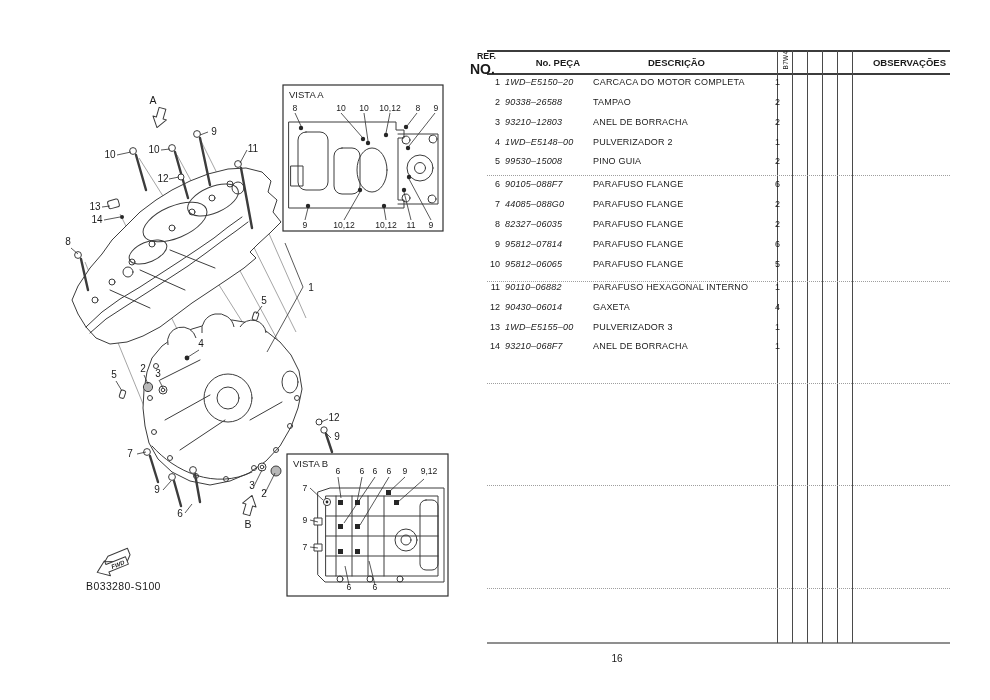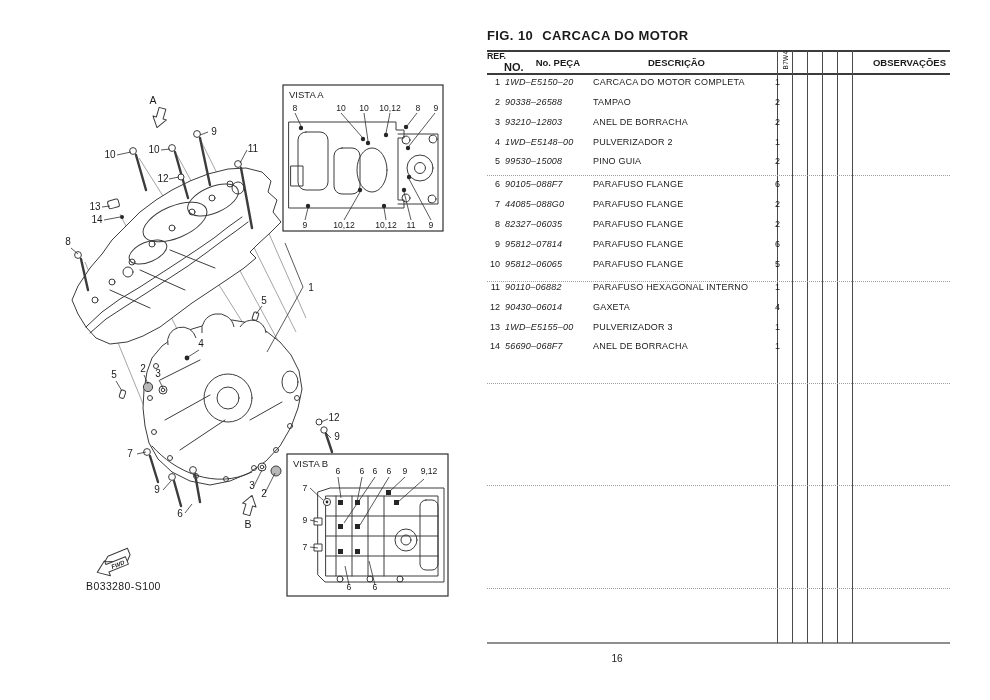--- a/index.html
+++ b/index.html
@@ -340,43 +340,40 @@
         <text x="405" y="474" class="co sm">9</text>
         <text x="429" y="474" class="co sm">9,12</text>
         <text x="305" y="491" class="co sm">7</text>
         <text x="305" y="523" class="co sm">9</text>
         <text x="305" y="550" class="co sm">7</text>
         <text x="349" y="590" class="co sm">6</text>
         <text x="375" y="590" class="co sm">6</text>
       </g>
   </svg>
 
-  <div class="fig-title">
-    <span>FIG. 10</span><span class="gap"></span><span>CARCACA DO MOTOR</span>
-  </div>
 
   <div>
 
     <div class="hline" style="left:487px;top:50px;width:463px"></div>
     <div class="hline" style="left:487px;top:73px;width:463px"></div>
     <div class="hline gray" style="left:487px;top:642px;width:463px"></div>
     <div class="vline" style="left:777px"></div>
     <div class="vline" style="left:792px"></div>
     <div class="vline" style="left:807px"></div>
     <div class="vline" style="left:822px"></div>
     <div class="vline" style="left:837px"></div>
     <div class="vline" style="left:852px"></div>
     <div class="dashline" style="top:175px"></div>
     <div class="dashline" style="top:281px"></div>
     <div class="dashline" style="top:383px"></div>
     <div class="dashline" style="top:485px"></div>
     <div class="dashline" style="top:588px"></div>
 
-    <div class="hdr" style="left:487px;top:51px;font-size:8.8px">REF.</div>
-    <div class="hdr" style="left:504px;top:61px;font-size:11px">NO.</div>
+    <div class="hdr" style="left:477px;top:51px;font-size:8.8px">REF.</div>
+    <div class="hdr" style="left:470px;top:61px;font-size:14px">NO.</div>
     <div class="hdr center" style="left:510px;top:57px;width:70px">No. PEÇA</div>
     <div class="hdr center" style="left:605px;top:57px;width:100px">DESCRIÇÃO</div>
     <div class="model-code">B7W4</div>
     <div class="hdr center" style="left:858px;top:57px;width:88px">OBSERVAÇÕES</div>
 
     <div id="rows">
         <div class="trow" style="top: 75px;">
           <span class="ref">1</span>
           <span class="part">1WD–E5150–20</span>
           <span class="desc">CARCACA DO MOTOR COMPLETA</span>
@@ -449,21 +446,21 @@
           <span class="qty">4</span>
         </div>
         <div class="trow" style="top: 320px;">
           <span class="ref">13</span>
           <span class="part">1WD–E5155–00</span>
           <span class="desc">PULVERIZADOR 3</span>
           <span class="qty">1</span>
         </div>
         <div class="trow" style="top: 339px;">
           <span class="ref">14</span>
-          <span class="part">56690–068F7</span>
+          <span class="part">93210–068F7</span>
           <span class="desc">ANEL DE BORRACHA</span>
           <span class="qty">1</span>
         </div>
       </div>
   </div>
 
   <div class="pagenum">16</div>
 </div>
 
 </body></html>

